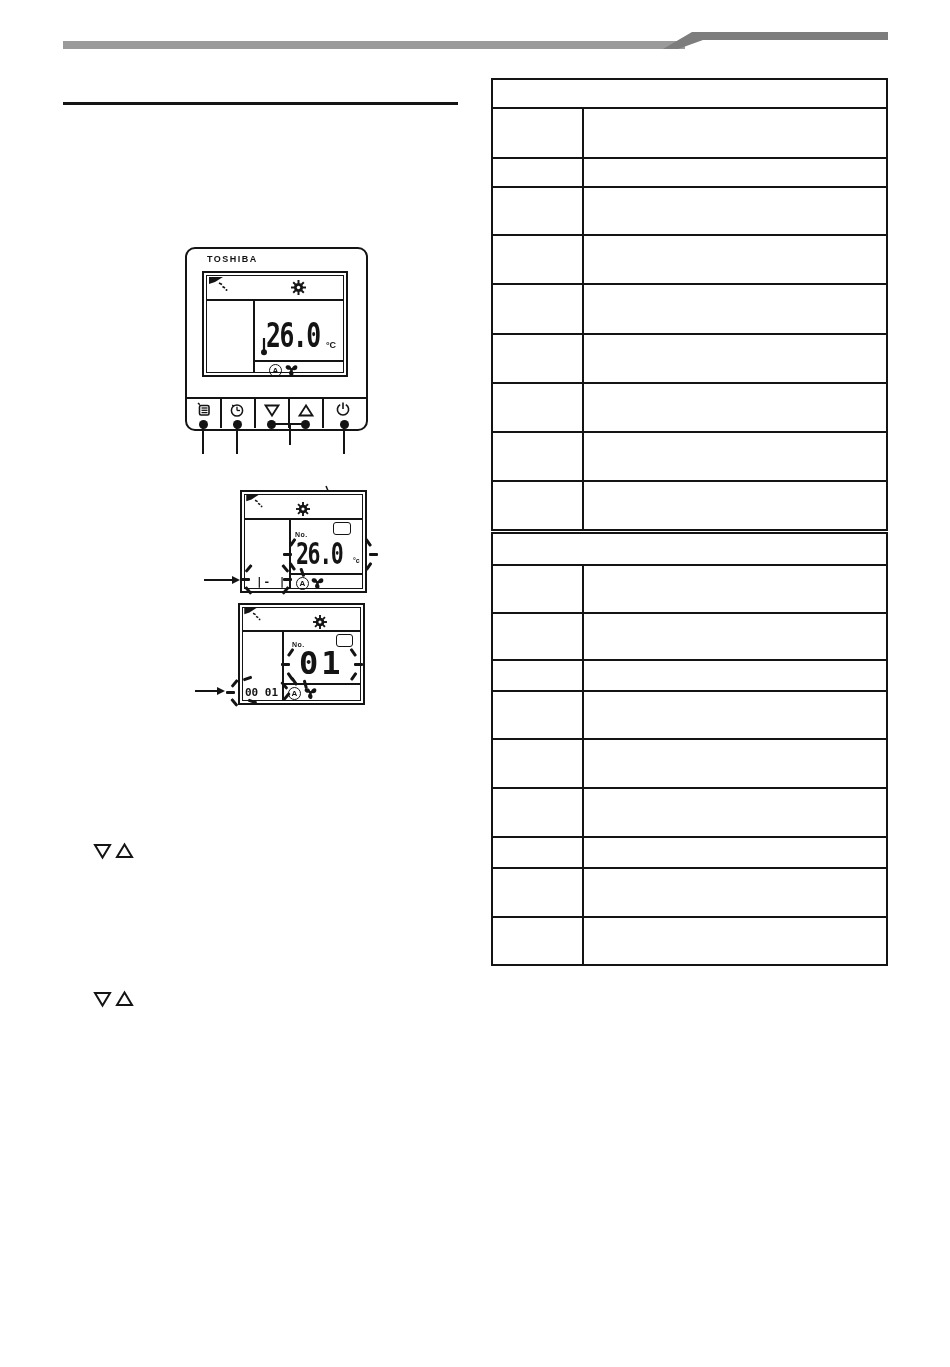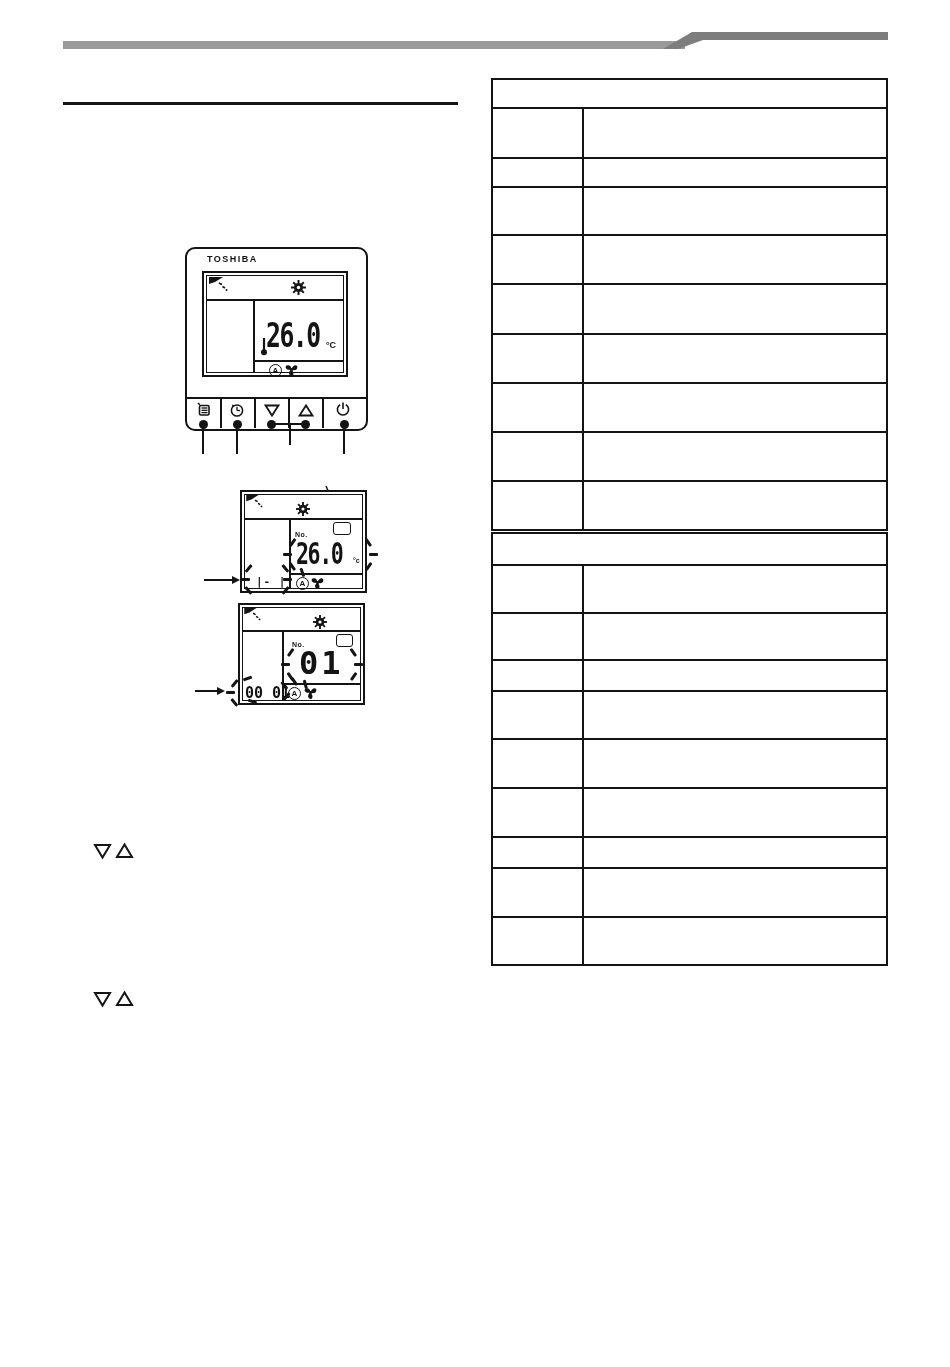--- a/index.html
+++ b/index.html
@@ -309,21 +309,21 @@
         </g>
         <circle cx="7.5" cy="7.5" r="4.6" fill="#141414"></circle>
           <circle cx="7.5" cy="7.5" r="1.7" fill="#fff"></circle>
       </svg>
       <div class="ln" style="left:0;top:22px;right:0;height:1.6px"></div>
       <div class="abs" style="left:93px;top:26px;width:15px;height:11px;border:1.6px solid #141414;border-radius:3px"></div>
       <div class="ln" style="left:39px;top:22px;width:1.6px;bottom:0"></div>
       <div class="abs nolabel" style="left:49px;top:33px">No.</div>
       <div class="abs seg" style="left:56px;top:39px;font-size:32px;line-height:32px;letter-spacing:3px">01</div>
       <div class="ln" style="left:39px;top:75px;right:0;height:1.6px"></div>
-      <div class="abs seg" style="left:2px;top:79px;font-size:15px;line-height:12px">00 01</div>
+      <div class="abs seg" style="left:2px;top:79px;font-size:11px;line-height:12px">00 01</div>
       <div class="circleA" style="left:45px;top:79px">A</div>
       <svg style="left:60px;top:77px" width="15" height="15" viewBox="0 0 14 14">
         <g fill="#141414">
           <path d="M7,7 C8.5,1.5 13.5,2.5 12.3,5.8 C11.5,8 9,8 7,7 Z"></path>
           <path d="M7,7 C8.5,1.5 13.5,2.5 12.3,5.8 C11.5,8 9,8 7,7 Z" transform="rotate(120 7 7)"></path>
           <path d="M7,7 C8.5,1.5 13.5,2.5 12.3,5.8 C11.5,8 9,8 7,7 Z" transform="rotate(240 7 7)"></path>
           <circle cx="7" cy="7" r="1.5"></circle>
         </g>
       </svg>
     </div>

